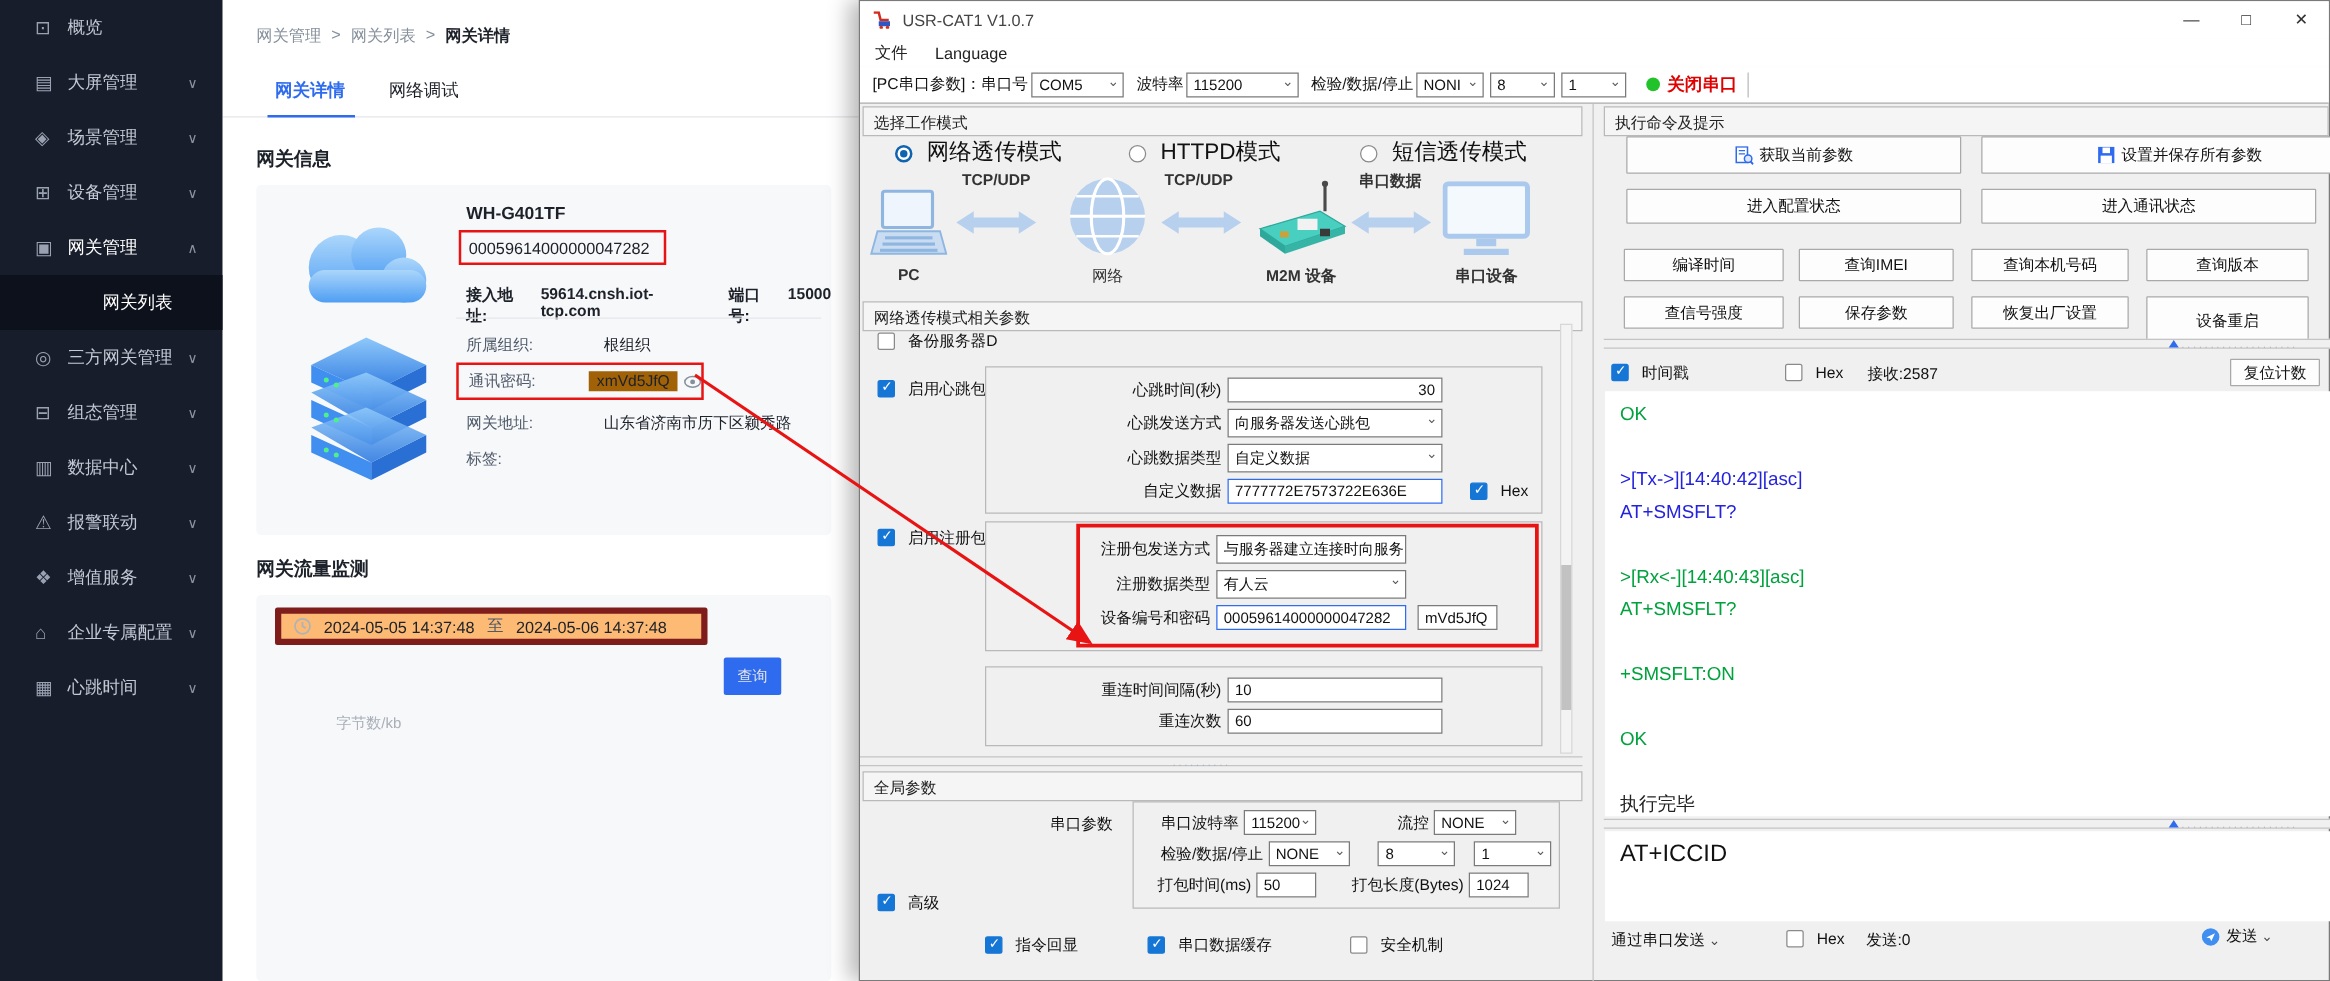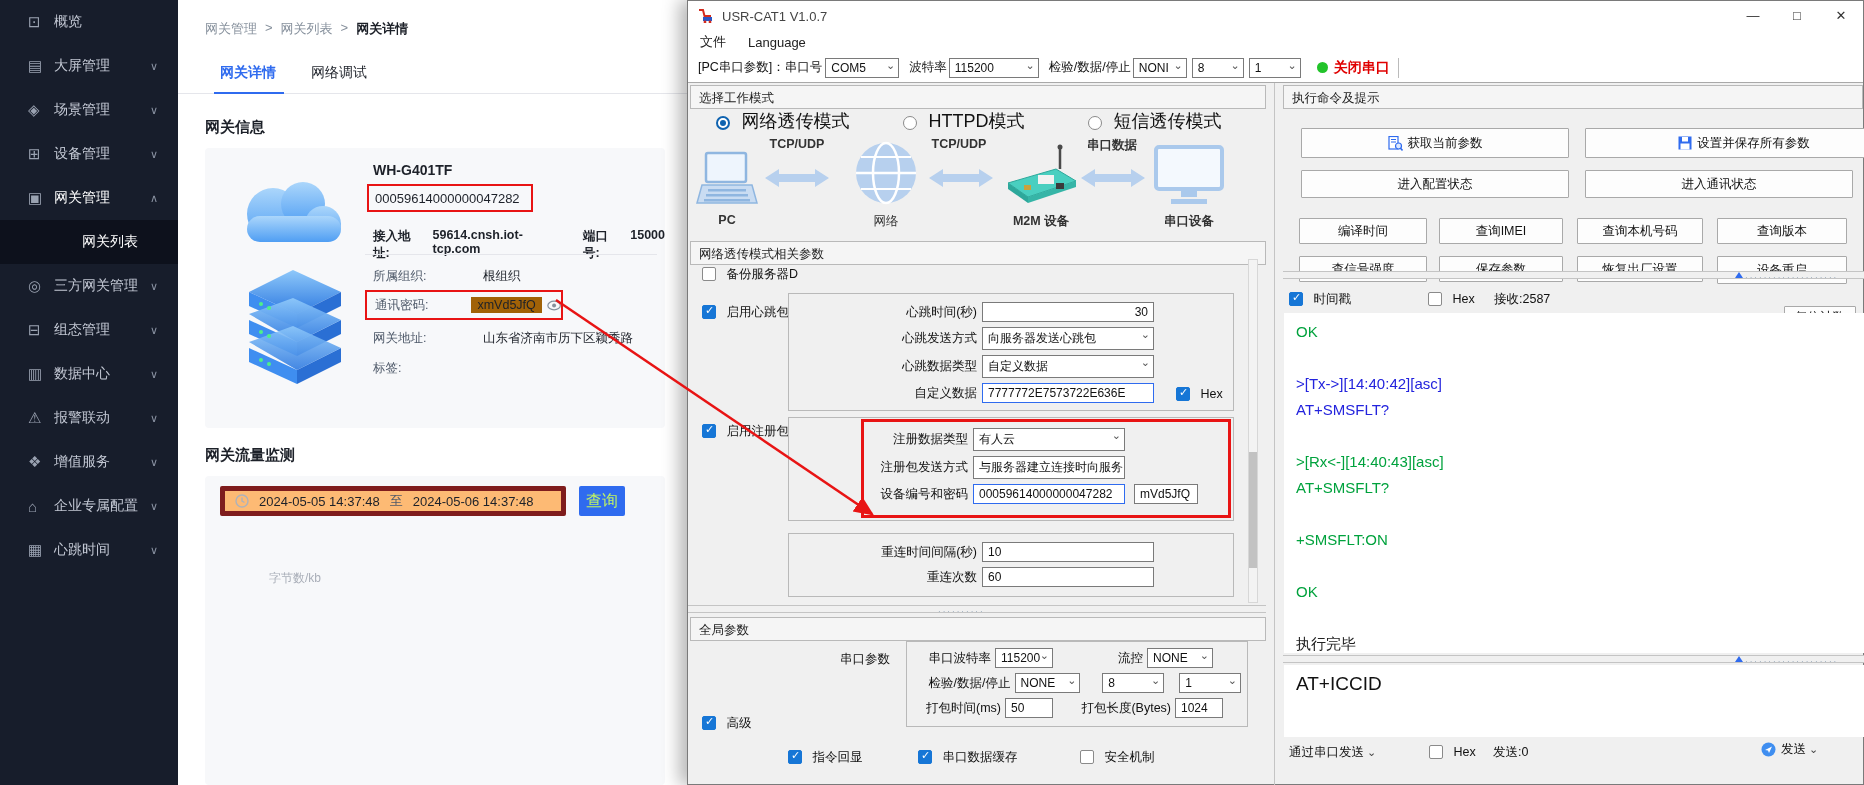--- a/index.html
+++ b/index.html
@@ -22,22 +22,22 @@
   .tabrow { position:absolute; left:0; top:60px; width:100%; height:34px; border-bottom:1px solid #e5e6eb; }
   .tab1 { position:absolute; left:42px; top:4px; font-size:14px; font-weight:bold; color:#2f6bef; cursor:pointer; }
   .tab1u { position:absolute; left:36px; top:32px; width:70px; height:2px; background:#2f6bef; }
   .tab2 { position:absolute; left:133px; top:4px; font-size:14px; color:#1d2129; cursor:pointer; }
   .sec-title { font-size:15px; font-weight:bold; color:#1d2129; }
   .card { position:absolute; background:#f7f8fa; border-radius:4px; }
   .kv-label { color:#4e5969; font-size:12.5px; }
   .kv-val { color:#1d2129; font-size:12.5px; }
   .redbox { border:2.5px solid #e81414; }
   .pwd-val { background:#a16207; padding:1px 6px; }
-  .qbtn { position:absolute; background:#2f6bef; color:#bef264; font-size:16px; text-align:center;
-          line-height:30px; border-radius:2px; cursor:pointer; }
+  .qbtn { position:absolute; background:#2f6bef; color:#e5e5e5; font-size:12px; text-align:center;
+          line-height:30px; border-radius:2px; cursor:pointer;margin-top:40px; }
   .datebox { position:absolute; background:#fdba74; border:5px solid #7f1d1d; border-radius:2px;
              display:flex; align-items:center; gap:10px; padding:0 10px; font-size:13px; color:#4e5969; }
 
   
   #app { position:absolute; left:687px; top:0; width:1177px; height:785px; background:#f0f0f0;
          border:1px solid #7a7a7a; box-shadow:-8px 0 16px rgba(0,0,0,.28); z-index:10; }
   .titlebar { position:absolute; left:0; top:0; width:100%; height:30px; background:#fff; display:flex; align-items:center; }
   .apptitle { font-size:13px; color:#444; margin-left:8px; }
   .wctl { position:absolute; top:0; width:44px; height:30px; text-align:center; line-height:30px;
           font-size:13px; color:#333; cursor:pointer; }
@@ -69,21 +69,21 @@
   .radio { width:14px; height:14px; border:1px solid #8a8a8a; border-radius:50%; background:#fff;
            display:inline-block; position:relative; vertical-align:-3px; cursor:pointer; }
   .radio.on { border:2px solid #0f63b0; }
   .radio.on::after { content:""; position:absolute; left:2px; top:2px; width:6px; height:6px;
                      border-radius:50%; background:#0f63b0; }
   .rlbl { font-size:18px; color:#111; margin-left:7px; }
 
   .diag-lbl { position:absolute; font-size:12.5px; font-weight:bold; color:#333; text-align:center; }
 
   .wbtn { position:absolute; background:#fdfdfd; border:1px solid #a9a9a9; font-size:12.5px; color:#111;
-          display:flex; align-items:center; justify-content:center; gap:5px; cursor:pointer; border-radius:1px;margin-top:19px; }
+          display:flex; align-items:center; justify-content:center; gap:5px; cursor:pointer; border-radius:1px; }
 
   .splitter { position:absolute; height:8px; background:#f0f0f0; border-top:1px solid #c4c4c4; border-bottom:1px solid #c4c4c4; }
   .split-dots { position:absolute; top:1px; font-size:8px; color:#9ab; letter-spacing:2px; }
   .split-tri { position:absolute; top:0; width:0; height:0; border-left:4px solid transparent;
                border-right:4px solid transparent; border-bottom:6px solid #2f6bef; }
 
   .vscroll { position:absolute; width:10px; background:#f3f3f3; border:1px solid #d7d7d7; }
   .vthumb { position:absolute; left:0; width:8px; background:#c2c2c2; cursor:pointer; }
 
   #log { position:absolute; background:#fff; font-size:15px; line-height:26px; padding:6px 12px; overflow:hidden; }
@@ -405,26 +405,26 @@
   </div>
 
   <div class="abs" style="left:14px; top:420px;">
     <span class="cb on"></span>
     <span class="cblbl">启用注册包</span>
   </div>
 
   <div class="gbox" style="left:100px; top:416px; width:446px; height:104px;">
     <div class="abs" style="left:72px; top:1px; width:370px; height:99px; border:3px solid #e81414; padding:6px 8px;">
       <div class="frow">
+        <span class="flabel" style="width:96px;">注册包发送方式</span>
+        <span class="w32sel" style="width:152px; margin-left:5px;">与服务器建立连接时向服务</span>
+      </div>
+      <div class="frow">
         <span class="flabel" style="width:96px;">注册数据类型</span>
         <span class="w32sel" style="width:152px; margin-left:5px;">有人云</span>
-      </div>
-      <div class="frow">
-        <span class="flabel" style="width:96px;">注册包发送方式</span>
-        <span class="w32sel" style="width:152px; margin-left:5px;">与服务器建立连接时向服务</span>
       </div>
       <div class="frow" style="margin-bottom:0;">
         <span class="flabel" style="width:96px;">设备编号和密码</span>
         <span class="w32inp" style="width:152px; margin-left:5px; border-color:#2f6bef;">00059614000000047282</span>
         <span class="w32inp" style="width:64px; margin-left:9px;">mVd5JfQ</span>
       </div>
     </div>
   </div>
 
   <div class="gbox" style="left:100px; top:532px; width:446px; height:64px; padding:8px 6px;">
@@ -533,21 +533,21 @@
 
   <div class="wbtn" style="left:611px; top:236px; width:128px; height:26px;">
     <span>查信号强度</span>
   </div>
   <div class="wbtn" style="left:751px; top:236px; width:124px; height:26px;">
     <span>保存参数</span>
   </div>
   <div class="wbtn" style="left:889px; top:236px; width:126px; height:26px;">
     <span>恢复出厂设置</span>
   </div>
-  <div class="wbtn" style="left:1029px; top:236px; width:130px; height:28px;">
+  <div class="wbtn" style="left:1029px; top:236px; width:130px; height:40px;">
     <span>设备重启</span>
   </div>
 
   <div class="splitter" style="left:595px; top:270px; width:582px;">
     <span class="split-tri" style="left:452px;"></span>
     <span class="split-dots" style="left:462px;">····················</span>
   </div>
 
   <div class="abs" style="left:601px; top:288px;">
     <span class="cb on"></span>

